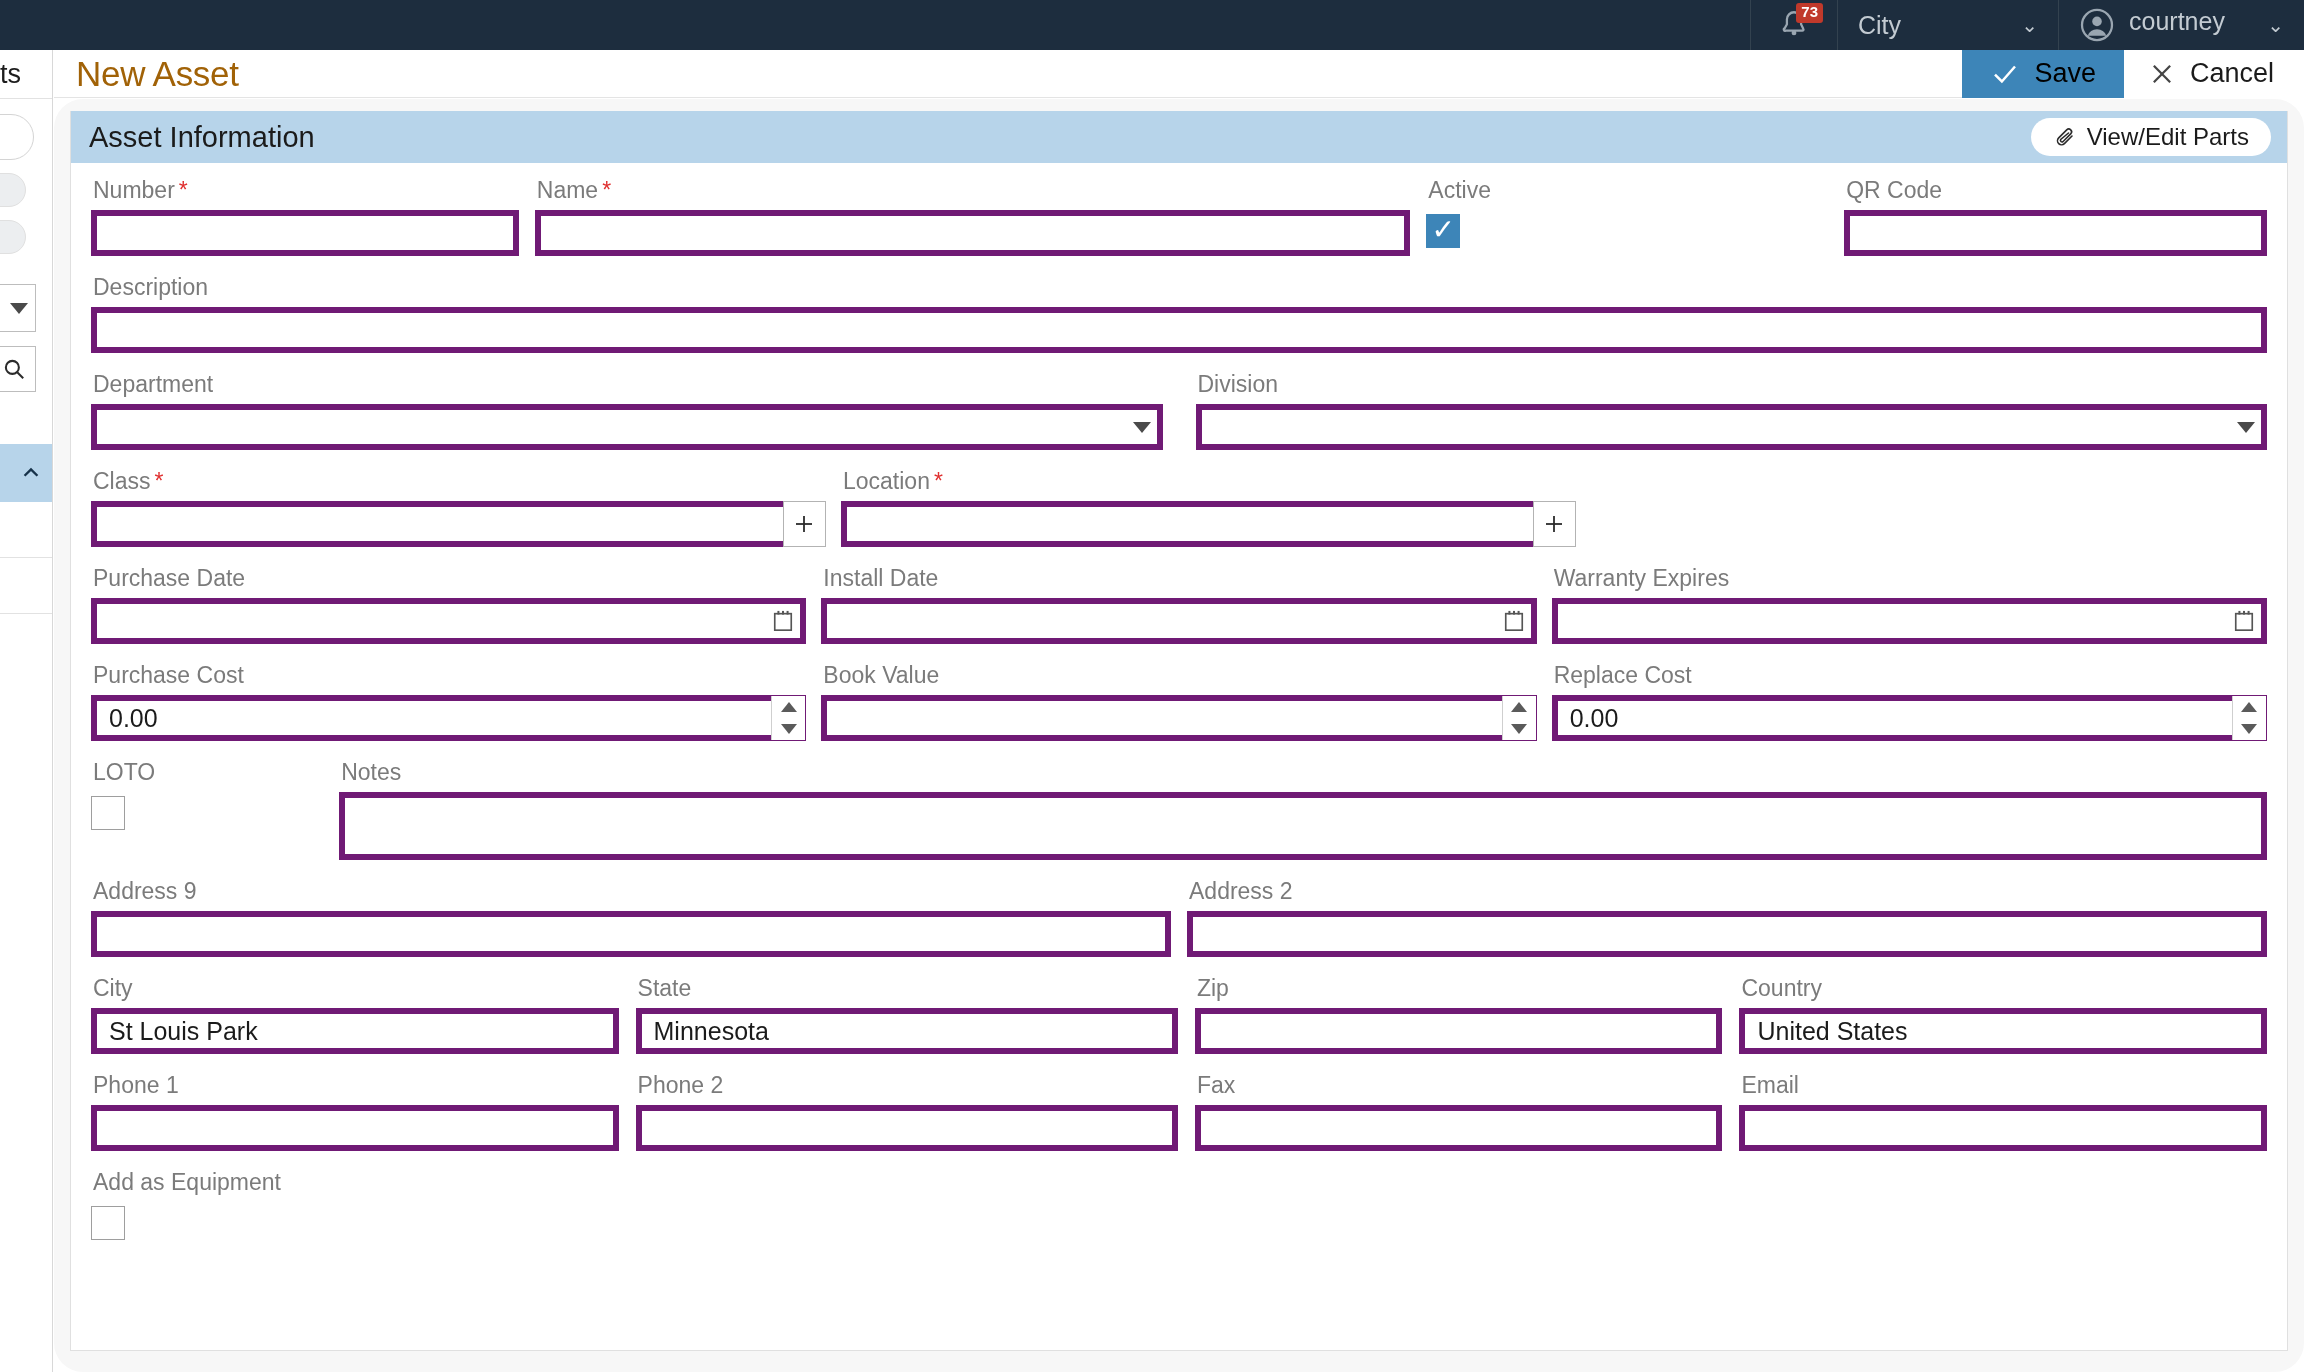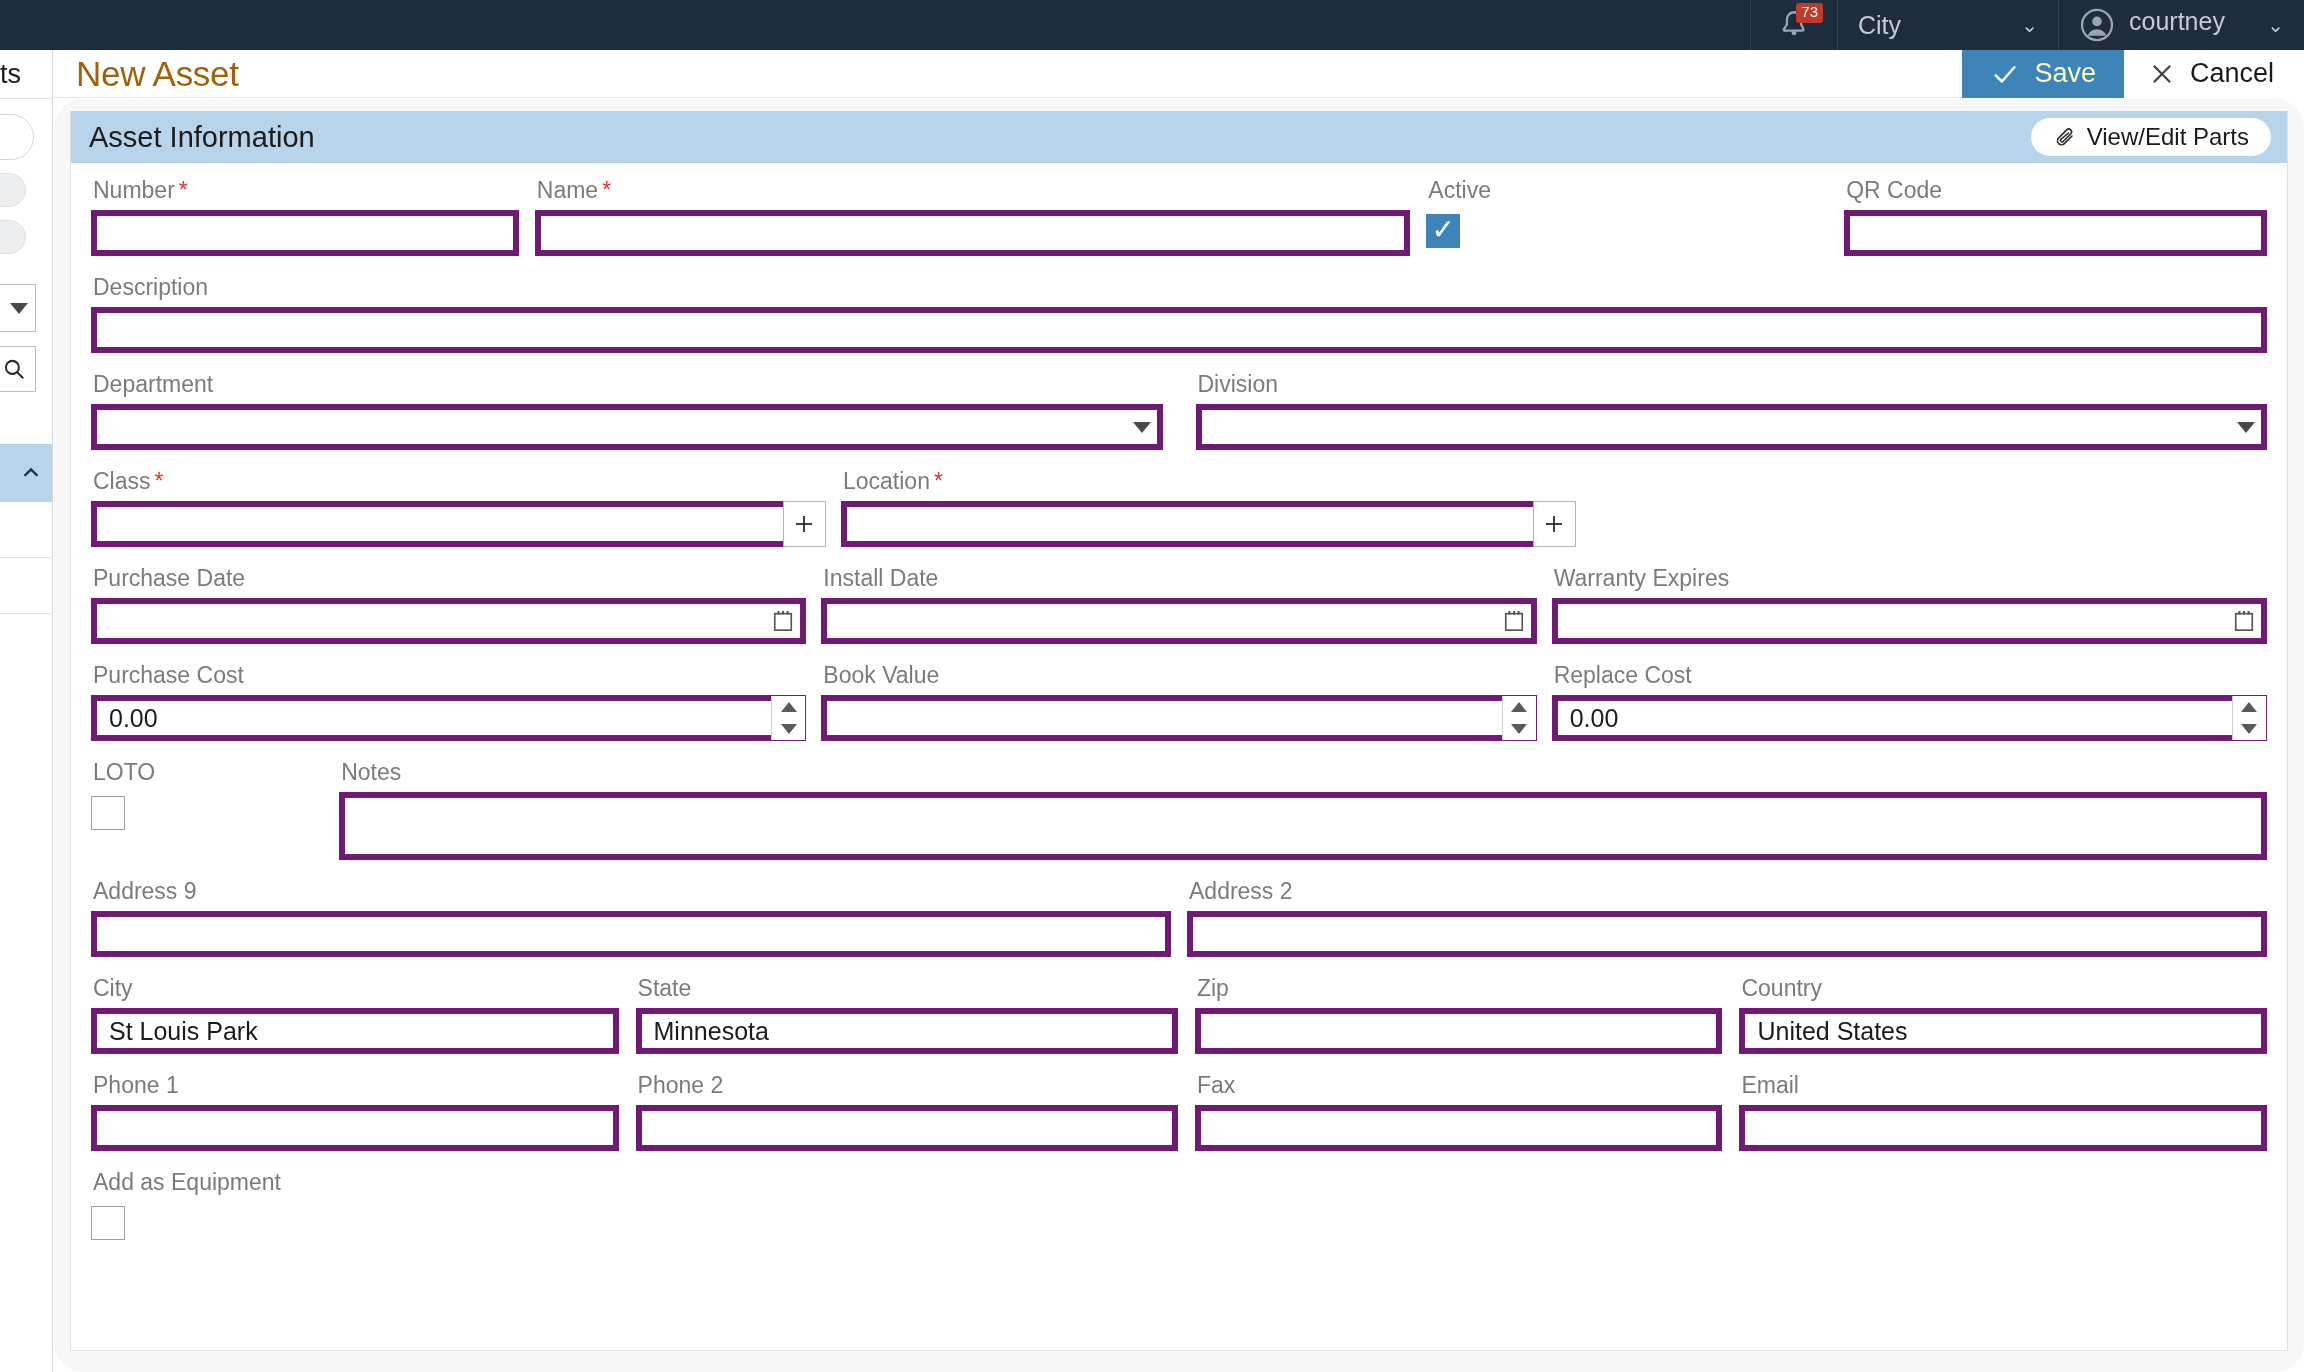--- a/index.html
+++ b/index.html
@@ -20,21 +20,21 @@
   .topbar-sep { width: 1px; background: #33424f; }
   .tb-cell {
     display: flex; align-items: center;
     padding: 0 20px;
     color: #c3cbd2; font-size: 25px;
   }
   .bell-wrap { position: relative; padding: 0 26px; display:flex; align-items:center; }
   .badge {
     position: absolute; top: 3px; right: 14px;
     background: #c0392b; color: #fff;
-    font-size: 15px; font-weight: normal;
+    font-size: 15px; font-weight: bold;
     border-radius: 3px; padding: 1px 5px 2px;
     line-height: 1.1;
   }
   .tb-city { width: 220px; justify-content: space-between; }
   .tb-user { width: 245px; justify-content: space-between; }
   .tb-user-left { display: flex; align-items: flex-start; gap: 14px; }
   .chev { font-size: 20px; color: #c3cbd2; }
 
   
   .sidebar {
@@ -98,21 +98,21 @@
     display: flex; align-items: center;
   }
   .page-title {
     font-size: 35px; color: #a16207; font-weight: normal;
     margin-left: 22px; letter-spacing: -0.3px;
   }
   .header-actions {
     margin-left: auto; display: flex; align-items: stretch; height: 48px;
   }
   .btn-save {
-    background: #3d85b8; color: #fef9c3;
+    background: #3d85b8; color: #000000;
     display: flex; align-items: center; gap: 14px;
     padding: 0 28px; font-size: 27px; cursor: pointer;
   }
   .btn-cancel {
     color: #1b1b1b; background: #fff;
     display: flex; align-items: center; gap: 14px;
     padding: 0 30px 0 24px; font-size: 27px; cursor: pointer;
   }
 
   

